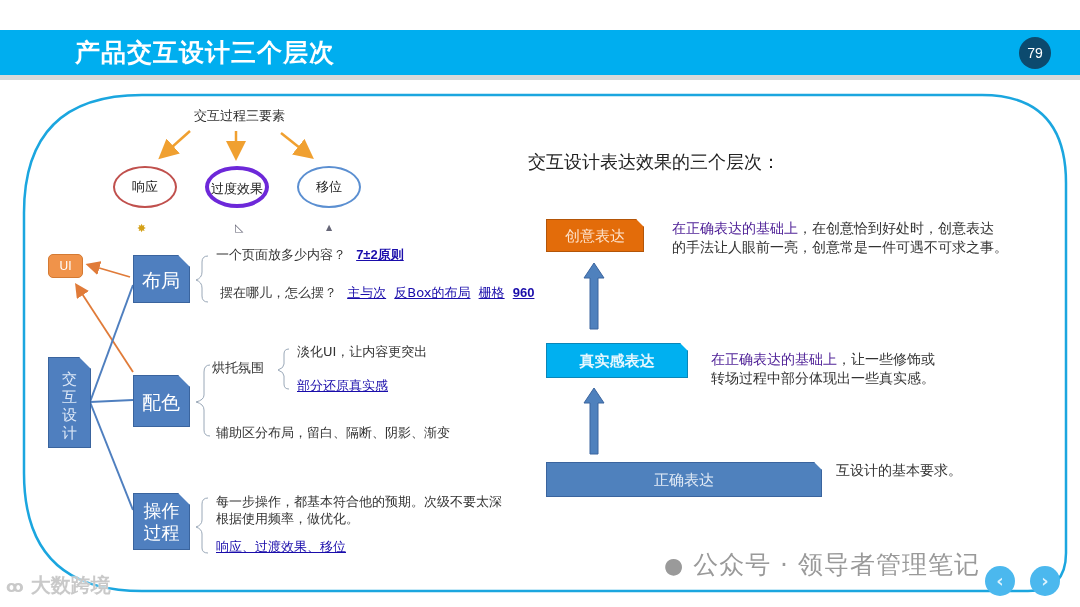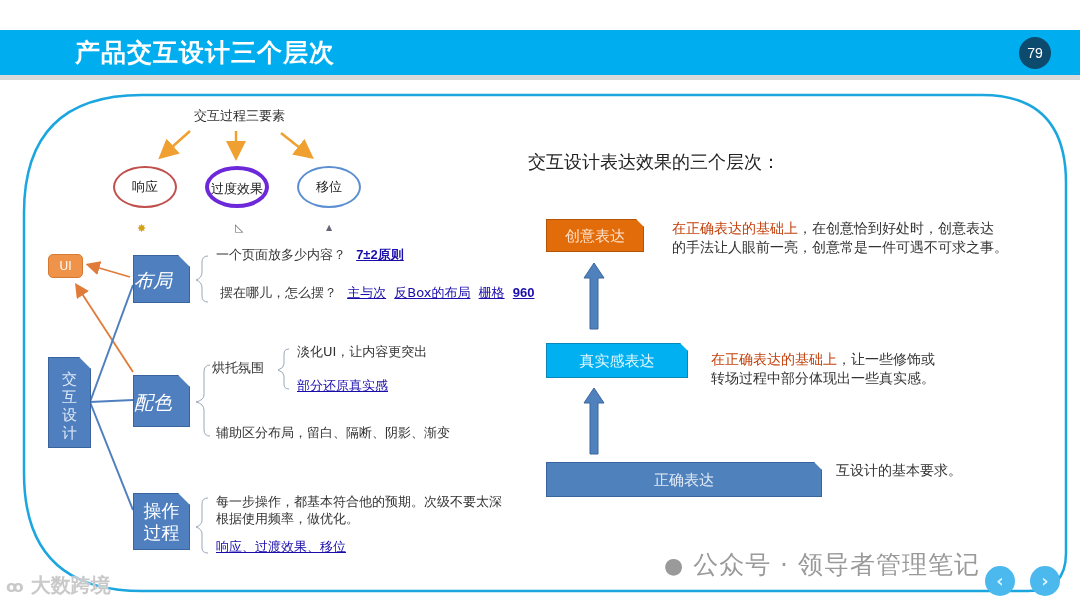--- a/index.html
+++ b/index.html
@@ -15,28 +15,28 @@
 
     .abs { position:absolute; }
     .txt { font-size:13px; line-height:18px; color:#333; white-space:nowrap; }
     .link { color:#1a0dab; text-decoration:underline; font-size:13px; }
     .link-b { color:#1a0dab; text-decoration:underline; font-size:13px; font-weight:bold; font-family:"Liberation Sans",sans-serif; }
 
     .ellipse { position:absolute; border-radius:50%; background:#fff; text-align:center; font-size:13px; color:#222; }
 
     .doc-box { position:absolute; background:#4f7fbf; color:#fff; border:1px solid #3a649e;
       clip-path: polygon(0 0, calc(100% - 12px) 0, 100% 12px, 100% 100%, 0 100%); }
-    .doc-box .lbl { position:absolute; left:0; right:1px; font-size:19px; color:#fff;font-style:italic; }
+    .doc-box .lbl { position:absolute; left:0; right:1px; text-align:center; font-size:19px; color:#fff; }
 
     .ui-box { position:absolute; left:48px; top:254px; width:35px; height:24px; background:#f0934a; border:1px solid #d47a33; border-radius:5px; color:#fff; font-size:12px; text-align:center; line-height:22px; font-family:"Liberation Sans",sans-serif; }
 
     .level-box { position:absolute; color:#fff; font-size:15px; text-align:center;
       clip-path: polygon(0 0, calc(100% - 8px) 0, 100% 8px, 100% 100%, 0 100%); }
 
-    .red { color:#c2410c; }
+    .red { color:#4c1d95; }
     .desc { position:absolute; font-size:14px; line-height:19px; color:#333; white-space:nowrap; }
 
     .watermark-wx { position:absolute; left:664px; top:548px; font-size:25px; color:#9a9a9a; white-space:nowrap; letter-spacing:1px; }
     .watermark-dm { position:absolute; left:6px; top:572px; font-size:20px; color:#c9c9c9; font-weight:bold; white-space:nowrap; text-shadow:0 0 2px #fff; }
 
     .nav-btn { position:absolute; width:30px; height:30px; border-radius:50%; background:#4bb8ee; color:#dff3fd; font-size:18px; font-weight:bold; text-align:center; line-height:30px; }
   </style>
 </head>
 <body>
 
@@ -143,21 +143,21 @@
 </div>
 <div class="desc" style="left:672px;top:219px;">
   <div><span class="red">在正确表达的基础上</span><span>，在创意恰到好处时，创意表达</span></div>
   <div>的手法让人眼前一亮，创意常是一件可遇不可求之事。</div>
 </div>
 
 <svg class="abs" style="left:582px;top:262px;" width="24" height="68">
   <path d="M12 1 L22 16 L16 16 L16 67 L8 67 L8 16 L2 16 Z" fill="#4f81bd" stroke="#3a649e" stroke-width="1"></path>
 </svg>
 
-<div class="level-box" style="left:546px;top:343px;width:142px;height:35px;line-height:35px;background:#00b0f0;border:1px solid #0a86b8;color:#e6f7fe;">
+<div class="level-box" style="left:546px;top:343px;width:142px;height:35px;line-height:35px;background:#00b0f0;border:1px solid #0a86b8;color:#e6f7fe;font-weight:bold;">
   <span>真实感表达</span>
 </div>
 <div class="desc" style="left:711px;top:350px;">
   <div><span class="red">在正确表达的基础上</span><span>，让一些修饰或</span></div>
   <div>转场过程中部分体现出一些真实感。</div>
 </div>
 
 <svg class="abs" style="left:582px;top:387px;" width="24" height="68">
   <path d="M12 1 L22 16 L16 16 L16 67 L8 67 L8 16 L2 16 Z" fill="#4f81bd" stroke="#3a649e" stroke-width="1"></path>
 </svg>

